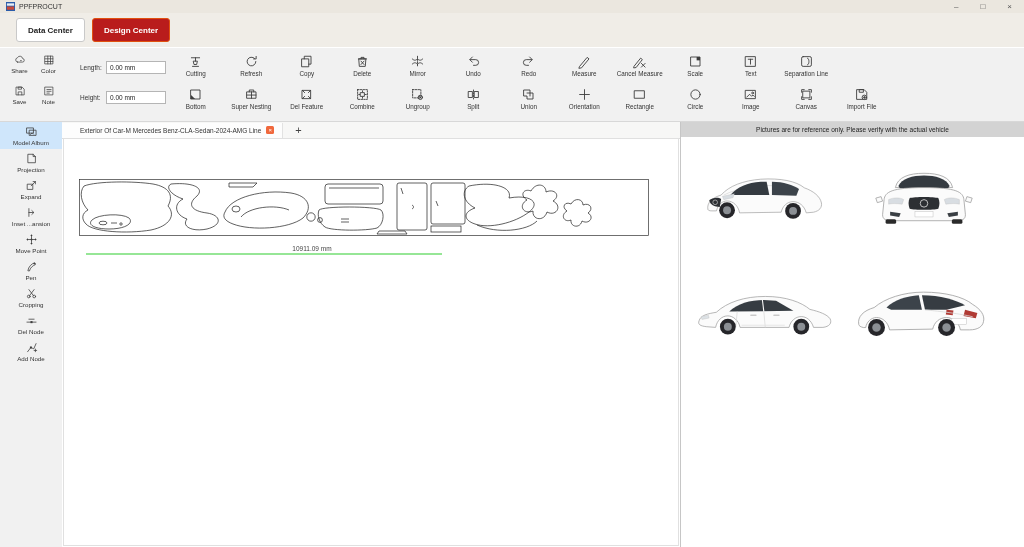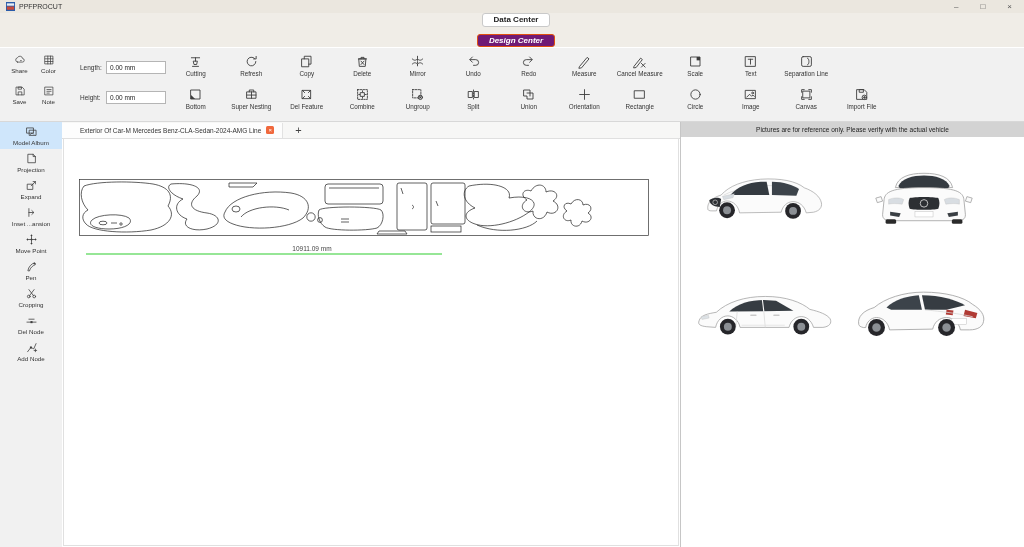--- a/index.html
+++ b/index.html
@@ -7,24 +7,24 @@
        font-family:"Liberation Sans",sans-serif;-webkit-user-select:none;}
 
   
   .titlebar{height:13px;background:#ebe7df;display:flex;align-items:center;padding:0 6px;gap:4px;}
   .app-icon{width:9px;height:9px;display:block;}
   .app-title{font-size:7px;color:#333;}
   .win-controls{margin-left:auto;display:flex;gap:22px;padding-right:6px;font-size:8px;color:#555;line-height:13px;}
   .win-controls span{cursor:pointer;}
 
   
-  .navrow{height:34px;background:#f0ede7;display:flex;align-items:center;padding-left:8px;gap:7px;flex-direction:column;}
+  .navrow{height:34px;background:#f0ede7;display:flex;align-items:center;padding-left:16px;gap:7px;}
   .navtab{height:22px;padding:0 11px;border-radius:3px;font-size:8px;font-weight:bold;display:flex;align-items:center;
           background:#fff;border:1px solid #c9c9c9;color:#222;cursor:pointer;}
-  .navtab.active{background:#701a75;border-color:#e1500f;color:#fff;font-style:italic;}
+  .navtab.active{background:#b91c1c;border-color:#e1500f;color:#fff;}
 
   
   .toolstrip{position:absolute;top:48px;left:0;width:1024px;height:74px;background:#f1f1f1;border-bottom:1px solid #d8d8d8;box-sizing:border-box;}
   .quick{position:absolute;left:5px;top:6px;display:grid;grid-template-columns:29px 29px;grid-auto-rows:31px;}
   .qitem{display:flex;flex-direction:column;align-items:center;gap:1px;cursor:pointer;}
   .qitem .ticon{width:12px;height:12px;}
   .qitem .tlabel{font-size:6.2px;color:#333;white-space:nowrap;}
 
   .fields{position:absolute;left:80px;top:13px;}
   .frow{display:flex;align-items:center;height:13px;margin-bottom:17px;}

